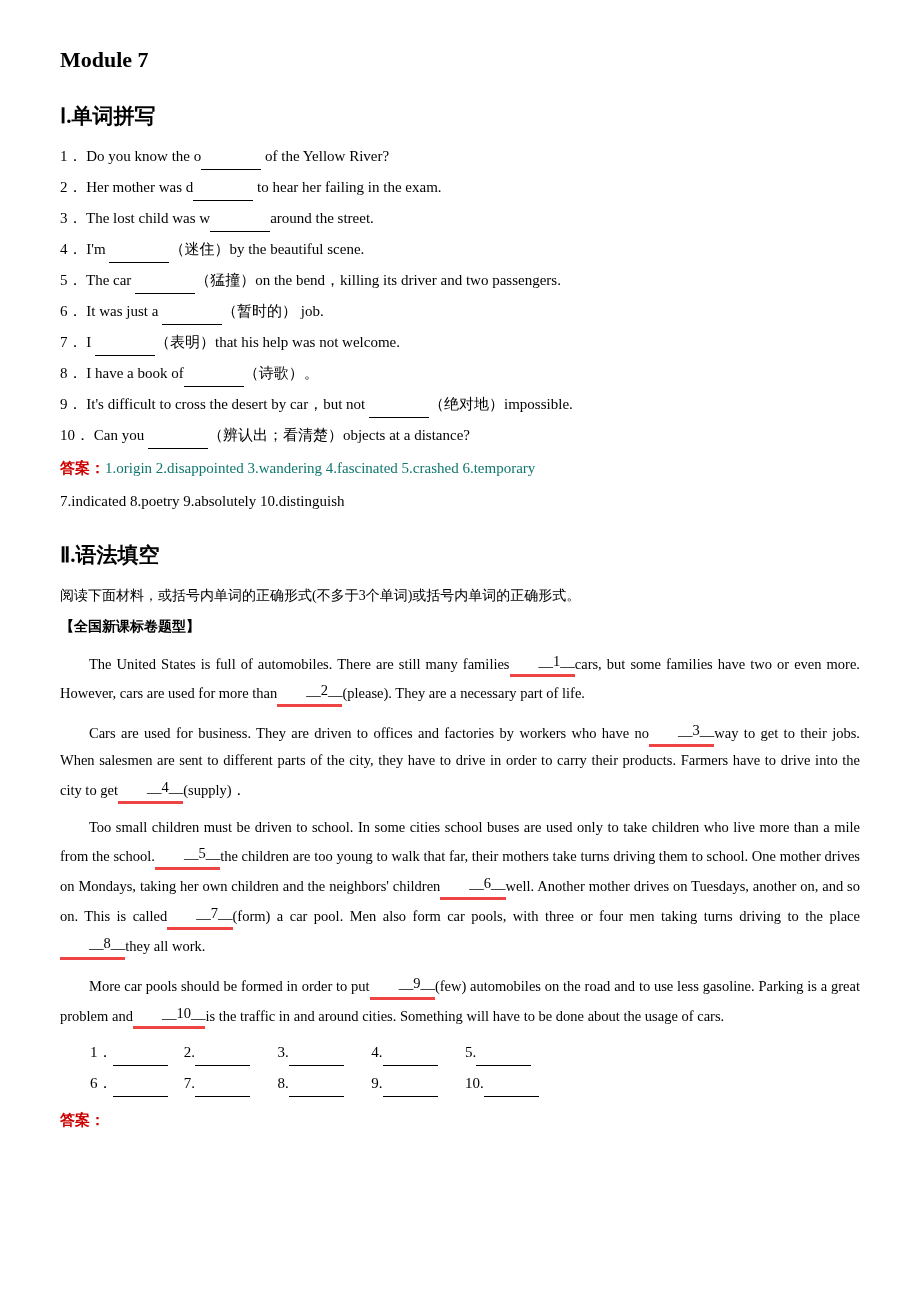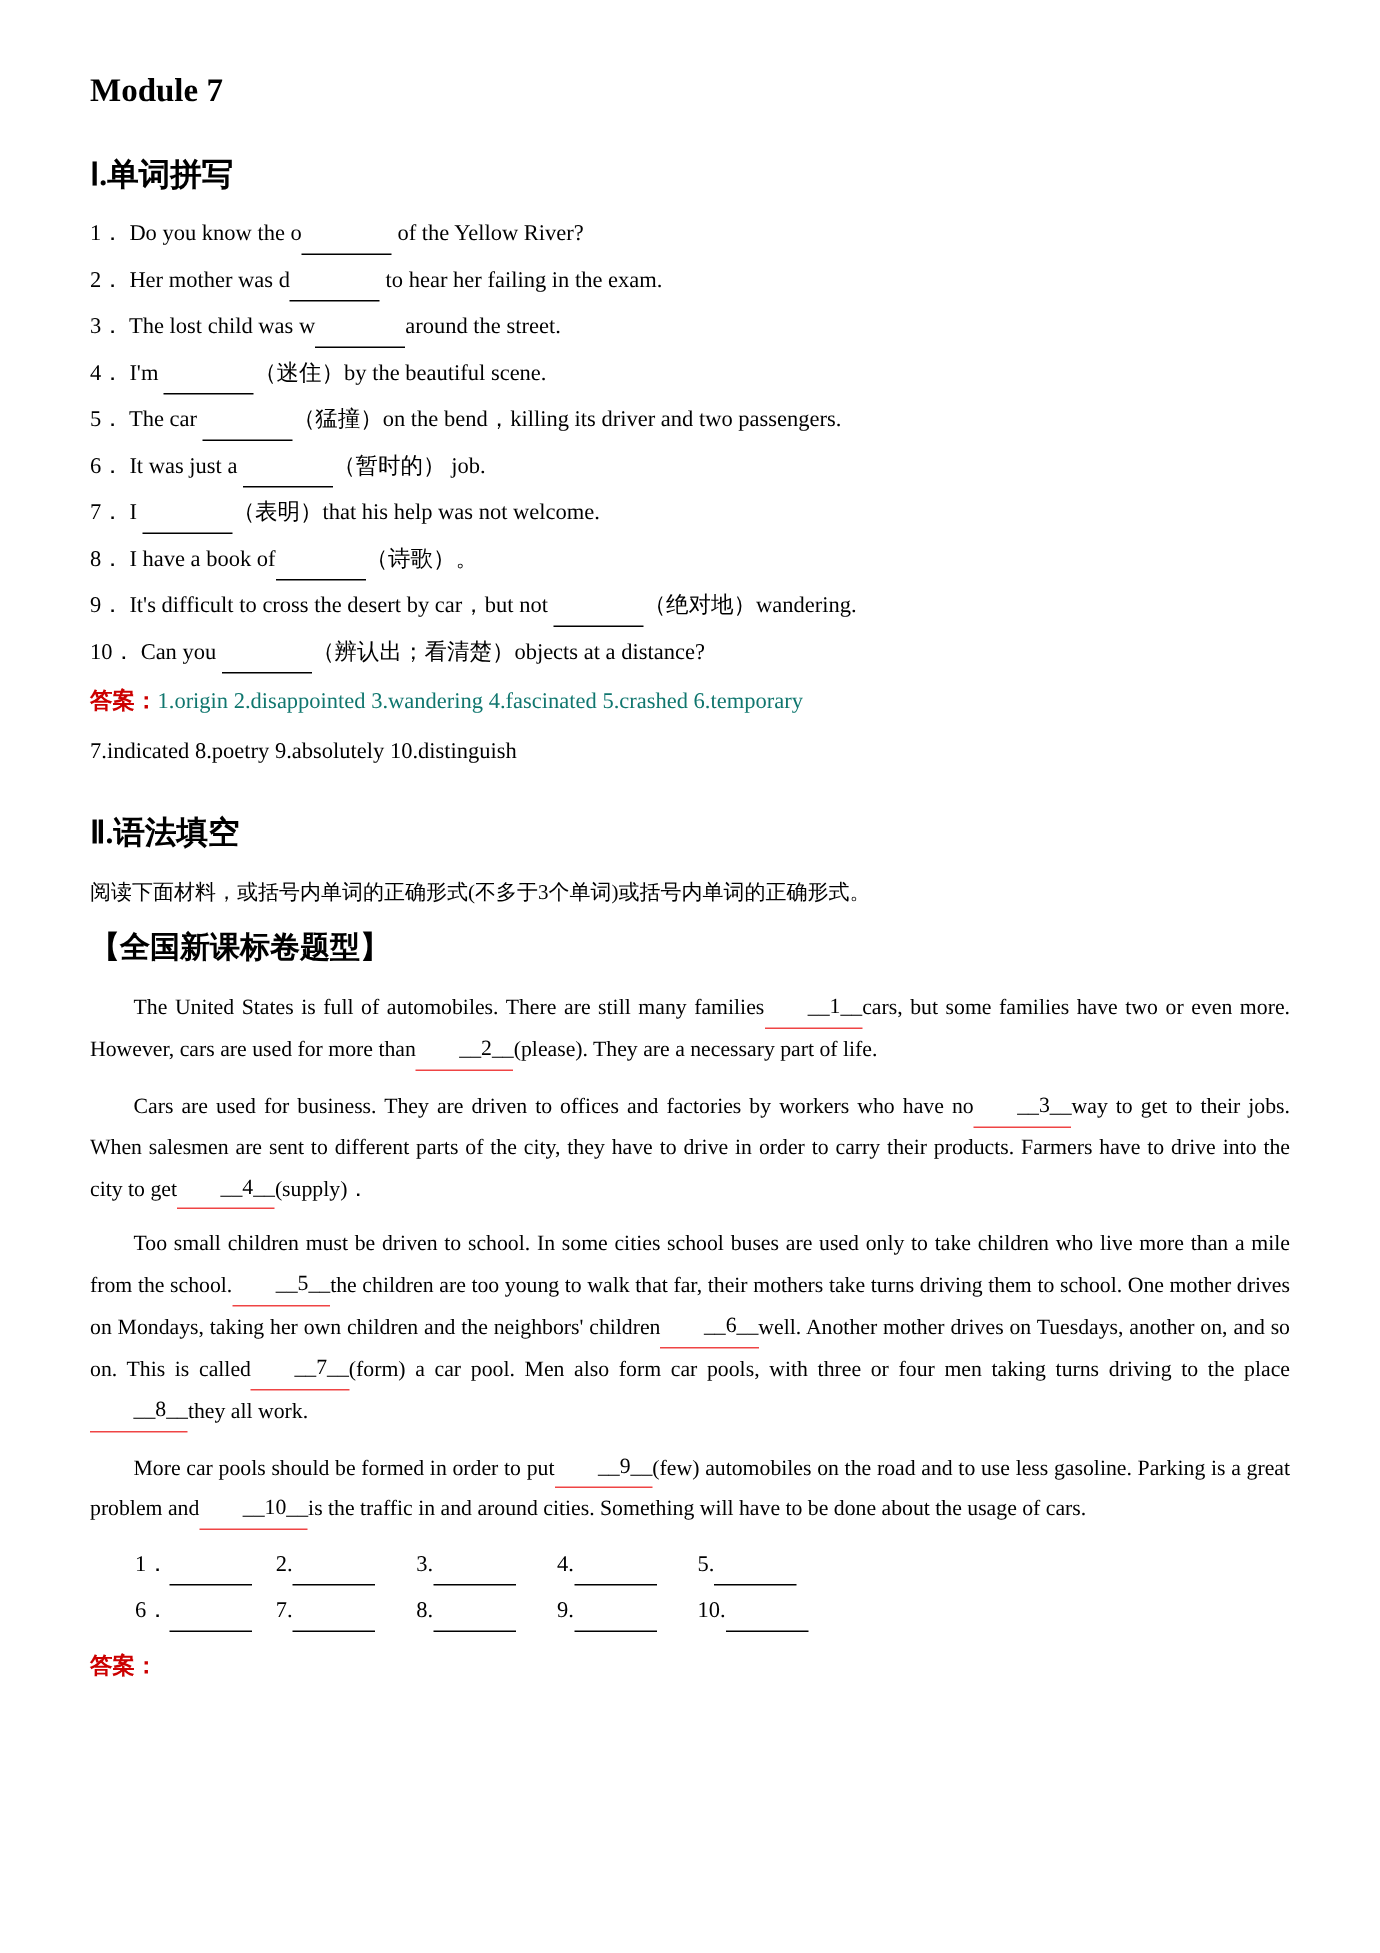--- a/index.html
+++ b/index.html
@@ -46,32 +46,32 @@
     .reading-section {
       margin-top: 10px;
     }
     .reading-instruction {
       margin-bottom: 6px;
       font-size: 14px;
     }
     .tag-line {
       font-weight: bold;
       margin-bottom: 8px;
-      font-size: 20px;
+      font-size: 14px;
     }
     .reading-para {
       text-indent: 2em;
       text-align: justify;
       margin-bottom: 10px;
       font-size: 14.5px;
       line-height: 1.85;
     }
     .num-blank {
       display: inline-block;
-      border-bottom: 1px solid #ef4444;
+      border-bottom: 3px solid #ef4444;
       min-width: 28px;
       text-align: center;
       vertical-align: bottom;
     }
     .answer-row {
       margin-bottom: 4px;
       padding-left: 30px;
     }
     .ans-item {
       display: inline-block;
@@ -135,21 +135,21 @@
     <span>I </span><span class="blank"></span><span>（表明）</span><span>that his help was not welcome.</span>
   </div>
 
   <div class="question-item">
     <span>8．</span>
     <span>I have a book of</span><span class="blank"></span><span>（诗歌）</span><span>。</span>
   </div>
 
   <div class="question-item">
     <span>9．</span>
-    <span>It's difficult to cross the desert by car，but not </span><span class="blank"></span><span>（绝对地）</span><span>wandering.</span>
+    <span>It's difficult to cross the desert by car，but not </span><span class="blank"></span><span>（绝对地）</span><span>impossible.</span>
   </div>
 
   <div class="question-item">
     <span>10．</span>
     <span>Can you </span><span class="blank"></span><span>（辨认出；看清楚）</span><span>objects at a distance?</span>
   </div>
 
   <div class="answer-line">
     <span>答案：</span><span style="color:#0f766e; font-weight:normal;">1.origin   2.disappointed   3.wandering   4.fascinated   5.crashed   6.temporary</span>
   </div>

